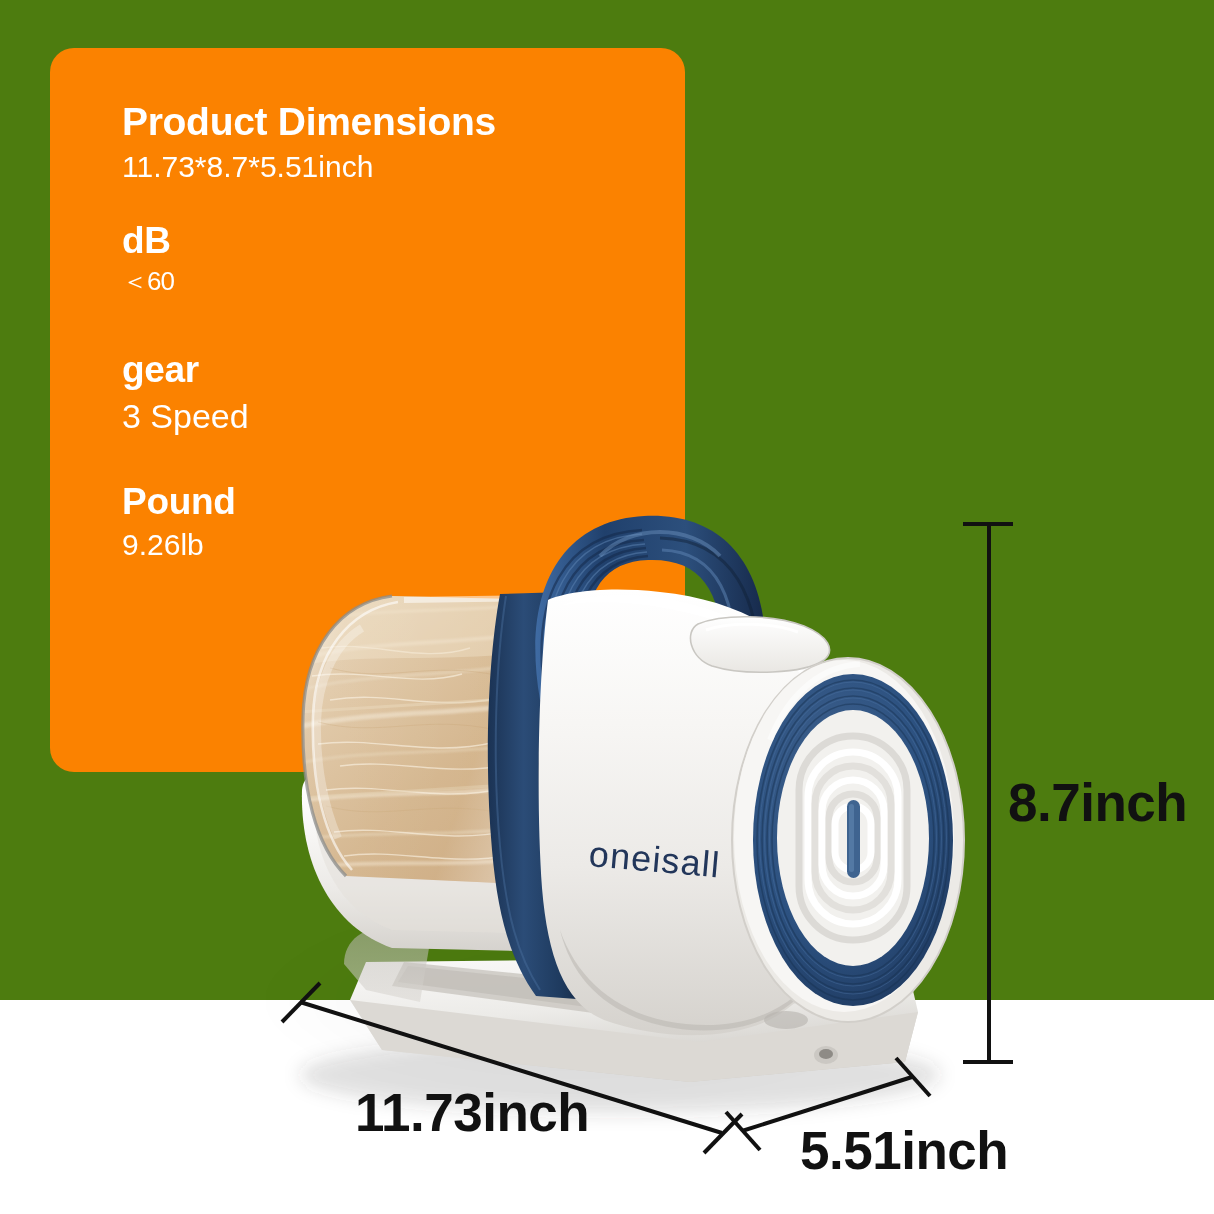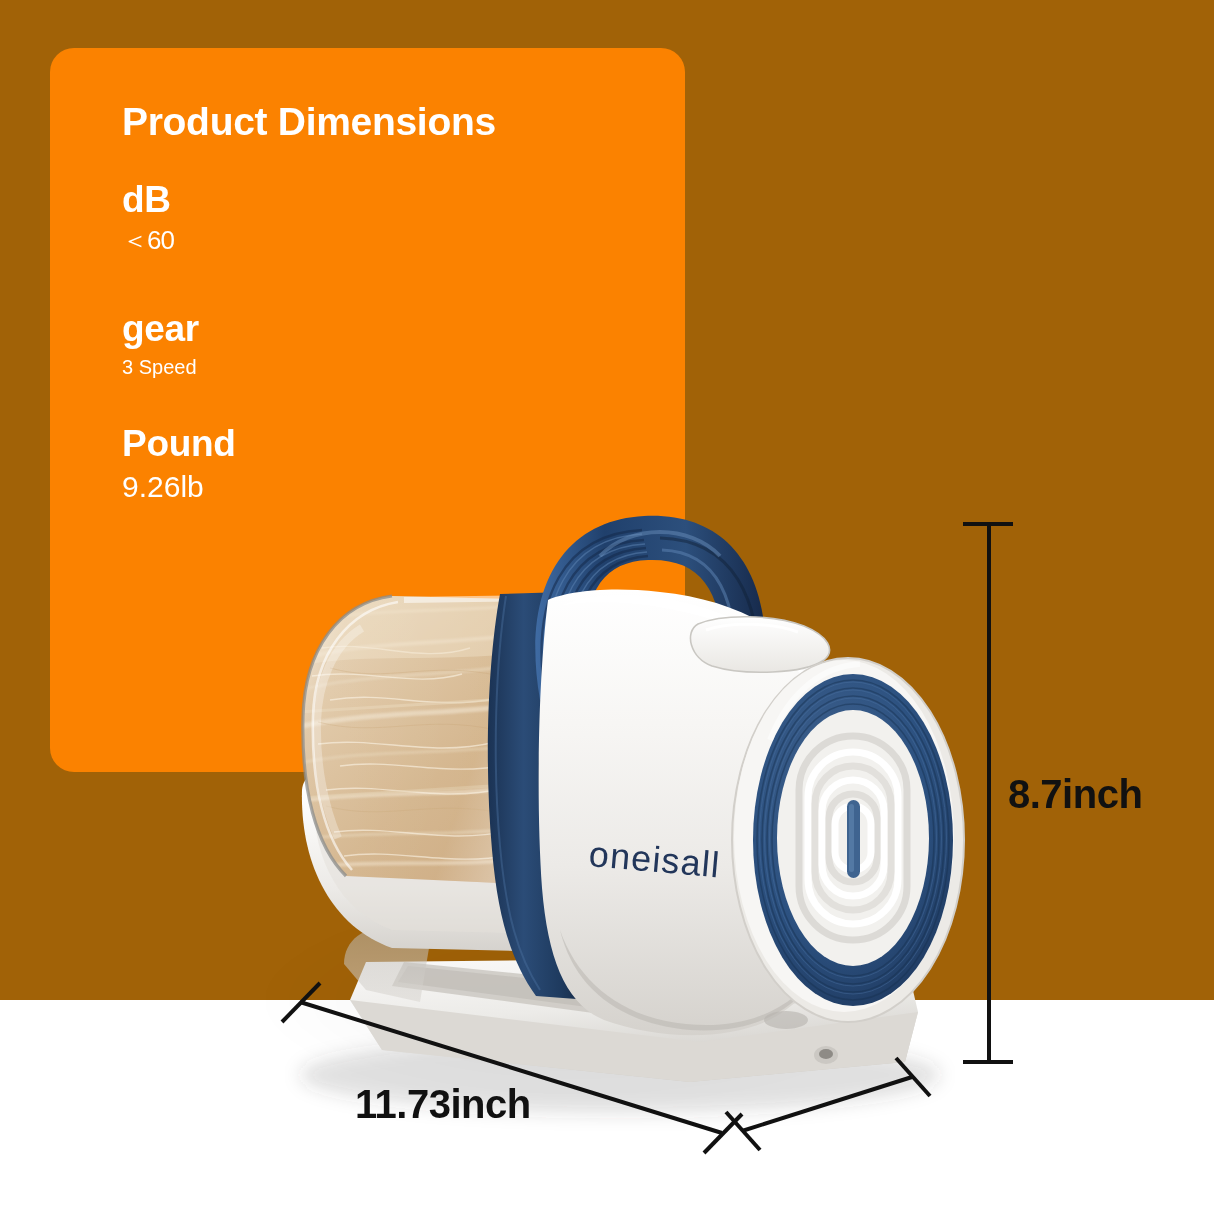--- a/index.html
+++ b/index.html
@@ -6,21 +6,21 @@
   * { margin:0; padding:0; box-sizing:border-box; }
   html,body { width:1214px; height:1214px; }
   body {
     font-family:"Liberation Sans", sans-serif;
     background:#ffffff;
     position:relative;
     overflow:hidden;
   }
 
   
-  #stage { position:absolute; inset:0; width:1214px; height:1000px; background:#a16207; }
+  #stage { position:absolute; inset:0; width:1214px; height:1000px; background:#4d7c0f; }
 
   
   .floor {
     position:absolute; left:230px; top:880px; width:780px; height:300px;
     background:radial-gradient(ellipse 60% 50% at 45% 40%, rgba(0,0,0,0.055), rgba(0,0,0,0.0) 70%);
     filter:blur(10px);
   }
 
   
   .spec-card {
@@ -43,50 +43,51 @@
   .r0 .spec-title { font-size:39px; }
   .r0 .spec-value { font-size:30px; }
   .r1 { margin-top:46px; }
   .r1 .spec-title { font-size:37px; }
   .r1 .spec-value { font-size:30px; }
   .r2 { margin-top:33px; }
   .r2 .spec-title { font-size:37px; }
   .r2 .spec-value { font-size:26px; letter-spacing:-1px; }
   .r3 { margin-top:52px; }
   .r3 .spec-title { font-size:37px; }
-  .r3 .spec-value { font-size:20px; }
+  .r3 .spec-value { font-size:34px; }
   .r4 { margin-top:44px; }
   .r4 .spec-title { font-size:37px; }
   .r4 .spec-value { font-size:30px; }
 
   
   #product { position:absolute; left:0; top:0; width:1214px; height:1214px; z-index:6; }
 
   
   .dim-label {
     position:absolute; color:#111111; font-weight:bold;
-    font-size:40px; letter-spacing:-0.5px; white-space:nowrap; z-index:9;
+    font-size:53px; letter-spacing:-0.5px; white-space:nowrap; z-index:9;
   }
   #lbl-h { left:1008px; top:772px; }
   #lbl-w { left:355px; top:1082px;text-align:center; }
   #lbl-d { left:800px; top:1120px; }
 
   #dims { position:absolute; inset:0; z-index:8; pointer-events:none; }
 </style>
 </head>
 <body>
 
 <div id="stage">
 
   <div class="floor"></div>
 
   <div class="spec-card">
 
     <div class="spec-row r0">
       <div class="spec-title">Product Dimensions</div>
+      <div class="spec-value">11.73*8.7*5.51inch</div>
     </div>
 
 
     <div class="spec-row r2">
       <div class="spec-title">dB</div>
       <div class="spec-value">＜60</div>
     </div>
 
     <div class="spec-row r3">
       <div class="spec-title">gear</div>
@@ -358,14 +359,15 @@
       <line x1="704" y1="1153" x2="742" y2="1114"></line>
 
       <line x1="742" y1="1131" x2="912" y2="1077"></line>
       <line x1="726" y1="1112" x2="760" y2="1150"></line>
       <line x1="896" y1="1058" x2="930" y2="1096"></line>
     </g>
   </svg>
 
   <div class="dim-label" id="lbl-h">8.7inch</div>
   <div class="dim-label" id="lbl-w">11.73inch</div>
+  <div class="dim-label" id="lbl-d">5.51inch</div>
 
 </div>
 
 </body></html>

